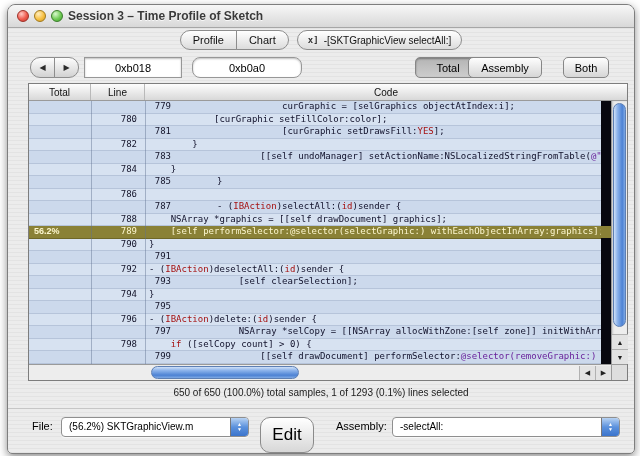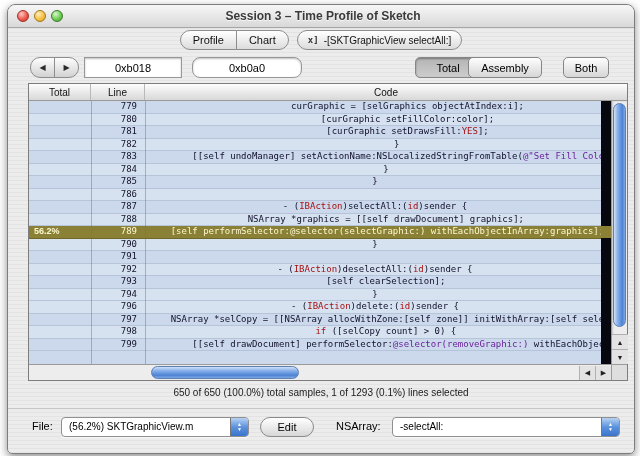--- a/index.html
+++ b/index.html
@@ -8,21 +8,21 @@
     background:repeating-linear-gradient(180deg,#ececec 0 3px,#e3e3e3 3px 4px);
     border:1px solid #7e7e7e;border-radius:8px 8px 5px 5px;box-shadow:0 3px 8px rgba(0,0,0,.45);}
   
   .titlebar{position:absolute;left:0;top:0;right:0;height:22px;border-radius:8px 8px 0 0;
     background:linear-gradient(#f7f7f7,#d8d8d8);border-bottom:1px solid #a6a6a6;}
   .lights{position:absolute;left:9px;top:5px;display:flex;gap:5px;}
   .light{width:12px;height:12px;border-radius:50%;display:inline-block;box-sizing:border-box;}
   .light.red{background:radial-gradient(circle at 35% 30%,#ffc9c4,#ef5a4d 55%,#c23a30);border:1px solid #9e2f27;}
   .light.yellow{background:radial-gradient(circle at 35% 30%,#ffedbd,#f7c043 55%,#cf9a25);border:1px solid #a1791c;}
   .light.green{background:radial-gradient(circle at 35% 30%,#d9f8cd,#70cb55 55%,#42a032);border:1px solid #3a7d2a;}
-  .wtitle{position:absolute;left:60px;right:56px;top:4px;text-align:center;font-size:12px;font-weight:bold;
+  .wtitle{position:absolute;left:60px;right:56px;top:4px;text-align:left;font-size:12px;font-weight:bold;
     color:#3a3a3a;text-shadow:0 1px 0 rgba(255,255,255,.8);white-space:nowrap;overflow:hidden;}
   
   .tabsrow{position:absolute;left:0;top:25px;width:100%;display:flex;justify-content:center;gap:8px;}
   .tabbtn{height:20px;box-sizing:border-box;border:1px solid #8d8d8d;background:linear-gradient(#ffffff,#dcdcdc);
     font-family:"Liberation Sans",sans-serif;font-size:11px;color:#111;display:inline-flex;align-items:center;
     padding:3px 12px;cursor:default;}
   .tabbtn.first{border-radius:10px 0 0 10px;}
   .tabbtn.last{border-radius:0 10px 10px 0;margin-left:-1px;}
   .tabbtn.functab{border-radius:10px;font-size:10px;gap:5px;padding:0 10px;}
   .funcicon{font-family:"DejaVu Sans Mono",monospace;font-size:9px;color:#333;font-weight:bold;}
@@ -49,28 +49,28 @@
     border:1px solid #7d7d7d;background:#e6e6e6;}
   .thead{position:absolute;left:0;top:0;width:598px;height:17px;display:flex;
     background:linear-gradient(#fdfdfd,#d8d8d8);border-bottom:1px solid #9a9a9a;box-sizing:border-box;}
   .th{font-size:10px;color:#111;display:flex;align-items:center;justify-content:center;box-sizing:border-box;
     border-right:1px solid #b9b9b9;height:16px;}
   .th.total{width:62px;}
   .th.line{width:54px;}
   .th.code{flex:1;border-right:none;}
   .tbody{position:absolute;left:0;top:17px;width:572px;height:263px;overflow:hidden;background:var(--row-blue-1,#ccd9ec);}
   .coderow{display:flex;height:12.5px;box-sizing:border-box;border-bottom:1px solid #b6c4da;}
-  .coderow.alt0{background:var(--row-blue-1,#ccd9ec);}
+  .coderow.alt0{background:var(--row-blue-1,#ccd9ec);gap:34px;}
   .coderow.alt1{background:var(--row-blue-2,#d7e2f1);}
   .coderow.hl{background:var(--highlight-row,#8a8136);border-bottom-color:#6e6728;}
   .cell{overflow:hidden;white-space:pre;line-height:11px;}
   .cell.total{width:62px;padding-left:5px;box-sizing:border-box;font-size:9px;font-weight:bold;color:#fff;}
   .cell.linenum{width:54px;box-sizing:border-box;text-align:right;padding-right:8px;
     font-family:"DejaVu Sans Mono",monospace;font-size:9px;color:#14142a;}
-  .cell.code{flex:1;padding-left:4px;font-family:"DejaVu Sans Mono",monospace;font-size:9px;color:#10102a;text-align:center;}
+  .cell.code{flex:1;padding-left:4px;font-family:"DejaVu Sans Mono",monospace;font-size:9px;color:#10102a;}
   .cell.code .kw{color:var(--keyword,#a51111);}
   .cell.code .str{color:var(--string,#68219a);}
   .coderow.hl .cell{color:#fdf7cf;}
   .coderow.hl .cell.code span{color:#fdf7cf;}
   .colline{position:absolute;top:17px;height:263px;width:1px;background:rgba(96,112,144,.45);}
   .colline.c1{left:62px;}
   .colline.c2{left:116px;}
   .heatstrip{position:absolute;left:572px;top:17px;width:10px;height:263px;background:#07070f;}
   .heattick{position:absolute;left:0;top:125px;width:10px;height:12px;background:var(--highlight-row,#8a8136);}
   .vscroll{position:absolute;left:582px;top:17px;width:16px;height:263px;background:#ededed;
@@ -103,23 +103,23 @@
   .popup{position:absolute;top:8px;height:20px;box-sizing:border-box;background:#fff;border:1px solid #8f8f8f;
     border-radius:4px;box-shadow:0 1px 1px rgba(255,255,255,.7);}
   .popup.filepopup{left:53px;width:188px;}
   .popup.funcpopup{left:384px;width:228px;}
   .popuptext{position:absolute;left:7px;top:0;right:20px;line-height:18px;font-size:10px;color:#000;
     white-space:nowrap;overflow:hidden;}
   .popupcap{position:absolute;right:0;top:0;bottom:0;width:17px;border-radius:0 3px 3px 0;
     background:linear-gradient(180deg,#b7d2f3,#5c92dd 50%,#3b74cc);border-left:1px solid #77777a;
     display:flex;flex-direction:column;align-items:center;justify-content:center;}
   .popupcap i{font-style:normal;font-size:5px;line-height:5px;color:#fff;}
-  .editbtn{position:absolute;left:252px;top:8px;width:54px;height:20px;box-sizing:border-box;
+  .editbtn{position:absolute;left:252px;top:8px;width:54px;height:36px;box-sizing:border-box;
     border:1px solid #8a8a8a;border-radius:10px;background:linear-gradient(#ffffff,#d7d7d7);
-    font-family:"Liberation Sans",sans-serif;font-size:11px;color:#000;cursor:default;}
+    font-family:"Liberation Sans",sans-serif;font-size:17px;color:#000;cursor:default;}
 </style>
 </head>
 <body>
 
 <div class="window">
 
   <div class="titlebar">
     <div class="lights">
       <span class="light red"></span>
       <span class="light yellow"></span>
@@ -233,20 +233,25 @@
         <div class="coderow alt0">
           <div class="cell total"></div>
           <div class="cell linenum">793</div>
           <div class="cell code"><span>    [self clearSelection];</span></div>
         </div>
         <div class="coderow alt1">
           <div class="cell total"></div>
           <div class="cell linenum">794</div>
           <div class="cell code"><span>}</span></div>
         </div>
+        <div class="coderow alt0">
+          <div class="cell total"></div>
+          <div class="cell linenum">795</div>
+          <div class="cell code"></div>
+        </div>
         <div class="coderow alt1">
           <div class="cell total"></div>
           <div class="cell linenum">796</div>
           <div class="cell code"><span>- (</span><span class="kw">IBAction</span><span>)delete:(</span><span class="kw">id</span><span>)sender {</span></div>
         </div>
         <div class="coderow alt0">
           <div class="cell total"></div>
           <div class="cell linenum">797</div>
           <div class="cell code"><span>    NSArray *selCopy = [[NSArray allocWithZone:[self zone]] initWithArray:[self selectedGraphics]];</span></div>
         </div>
@@ -294,21 +299,21 @@
   <div class="bottombar">
     <span class="lbl filelbl">File:</span>
     <div class="popup filepopup">
       <span class="popuptext">(56.2%) SKTGraphicView.m</span>
       <span class="popupcap">
         <i>▲</i>
         <i>▼</i>
       </span>
     </div>
     <button class="editbtn">Edit</button>
-    <span class="lbl funclbl">NSArray:</span>
+    <span class="lbl funclbl">Assembly:</span>
     <div class="popup funcpopup">
       <span class="popuptext">-selectAll:</span>
       <span class="popupcap">
         <i>▲</i>
         <i>▼</i>
       </span>
     </div>
   </div>
 
 </div>

